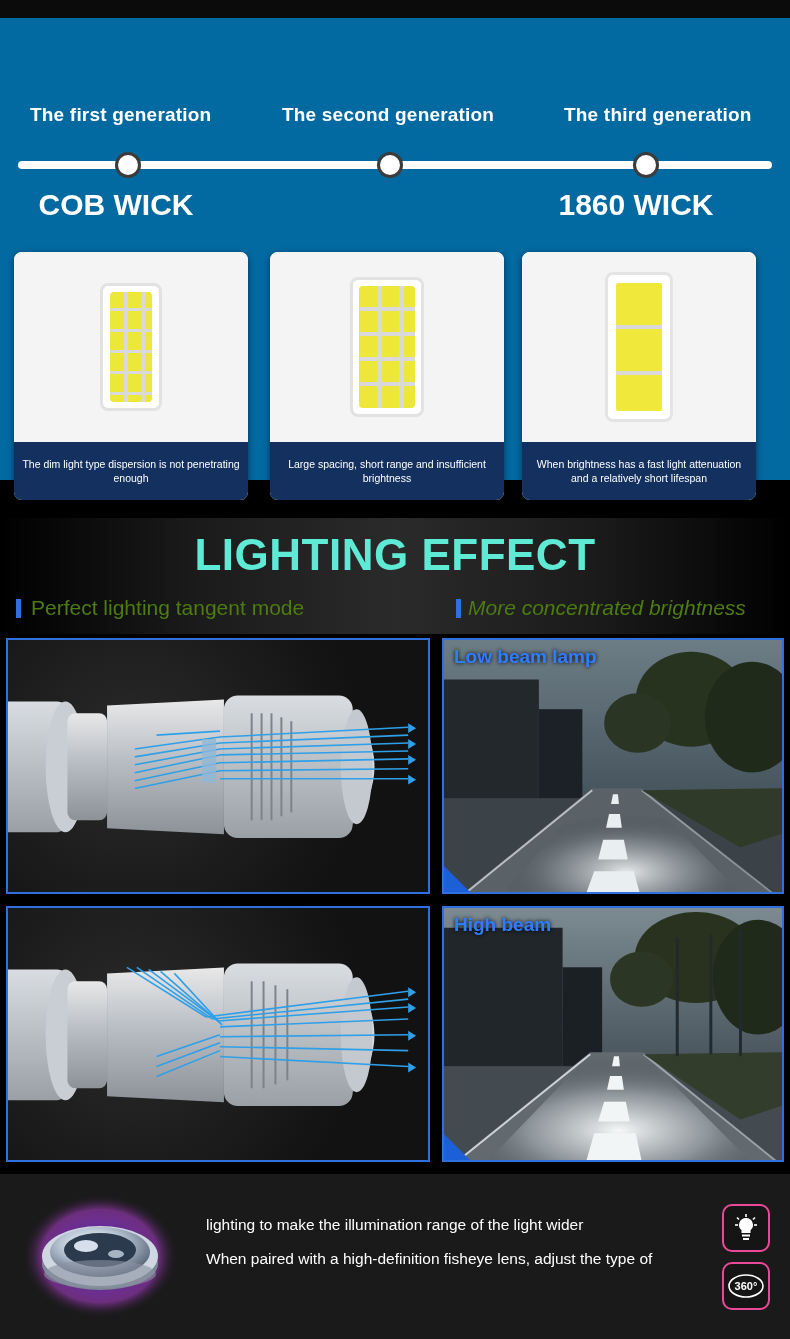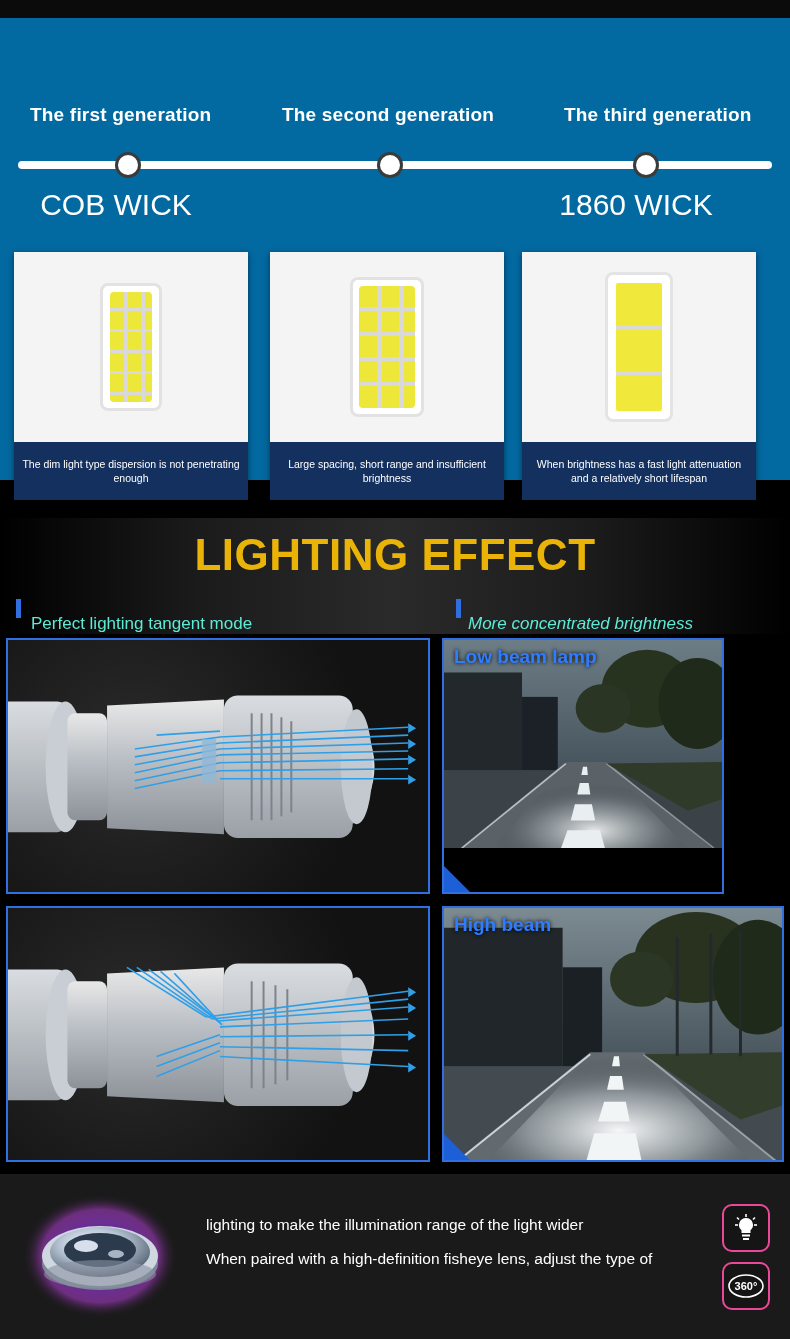--- a/index.html
+++ b/index.html
@@ -39,31 +39,31 @@
   .dot {
     position:absolute; top:-3px; width:20px; height:20px; border-radius:50%;
     background:#ffffff; box-shadow:0 0 0 3px #3b3b3b;
   }
   .dot0 { left:100px; }
   .dot1 { left:362px; }
   .dot2 { left:618px; }
 
   .wick-names { position:absolute; left:0; top:188px; width:790px; height:44px; }
   .wick-name {
-    position:absolute; font-size:30px; font-weight:normal; color:#fff;
+    position:absolute; font-size:30px; font-weight:bold; color:#fff;
     text-align:center; white-space:nowrap;
   }
   .wn0 { left:26px;  width:180px; }
   .wn1 { left:292px; width:180px; }
   .wn2 { left:546px; width:180px; }
 
   .cards { position:absolute; left:0; top:252px; width:790px; height:250px; }
   .card {
     position:absolute; top:0; width:234px; height:248px;
-    background:#f4f4f4; border-radius:0; overflow:hidden;
+    background:#f4f4f4; border-radius:8px; overflow:hidden;
     box-shadow:0 2px 6px rgba(0,0,0,.5);
   }
   .card0 { left:14px; }
   .card1 { left:270px; }
   .card2 { left:522px; }
   .card-img {
     position:absolute; left:0; top:0; width:234px; height:190px;
     display:flex; align-items:center; justify-content:center;
     background:#f4f4f4;
   }
@@ -86,37 +86,37 @@
   .chip2 { width:68px; height:150px; background:#fff; border:3px solid #e4e4e4; padding:8px; }
   .chip2-in { width:100%; height:100%; background:#f0e93c; border-radius:2px; position:relative; overflow:hidden; }
 
   
   .le-band {
     position:absolute; left:0; top:518px; width:790px; height:116px;
     background:linear-gradient(90deg,#000 0%,#1b1b1b 25%,#2a2a2a 50%,#1b1b1b 75%,#000 100%);
   }
   .le-title {
     position:absolute; left:0; top:530px; width:790px;
-    text-align:center; font-size:44px; font-weight:bold; letter-spacing:.5px; color:#eab308;
+    text-align:center; font-size:44px; font-weight:bold; letter-spacing:.5px; color:#5eead4;
   }
   .subtitle-row { position:absolute; left:0; top:596px; width:790px; height:30px; }
-  .subtitle { position:absolute; font-size:17px; color:#5eead4; white-space:nowrap;margin-top:18px; }
+  .subtitle { position:absolute; font-size:21px; color:#4d7c0f; white-space:nowrap; }
   .sub-bar {
     position:absolute; width:5px; height:19px; background:#2f6fe0; top:3px;
   }
   .st0 { left:31px; } .sb0 { left:16px; }
   .st1 { left:468px;font-style:italic; } .sb1 { left:456px; }
 
   
   .grid { position:absolute; left:0; top:634px; width:790px; height:540px; background:#000; }
 
   .panel { position:absolute; border:2px solid #2f6fe0; overflow:hidden; }
   .p-tl { left:6px;  top:4px;   width:424px; height:256px; }
   .p-bl { left:6px;  top:272px; width:424px; height:256px; }
-  .p-tr { left:442px;top:4px;   width:282px; height:256px; }
+  .p-tr { left:442px;top:4px;   width:342px; height:256px; }
   .p-br { left:442px;top:272px; width:342px; height:256px; }
 
   .lamp-bg {
     position:absolute; inset:0;
     background:
       radial-gradient(circle at 30% 45%, #2b2b2b 0%, #121212 70%),
       repeating-linear-gradient(45deg,#151515 0 2px,#0e0e0e 2px 4px);
   }
   .lamp-art { position:absolute; inset:0; }
 

